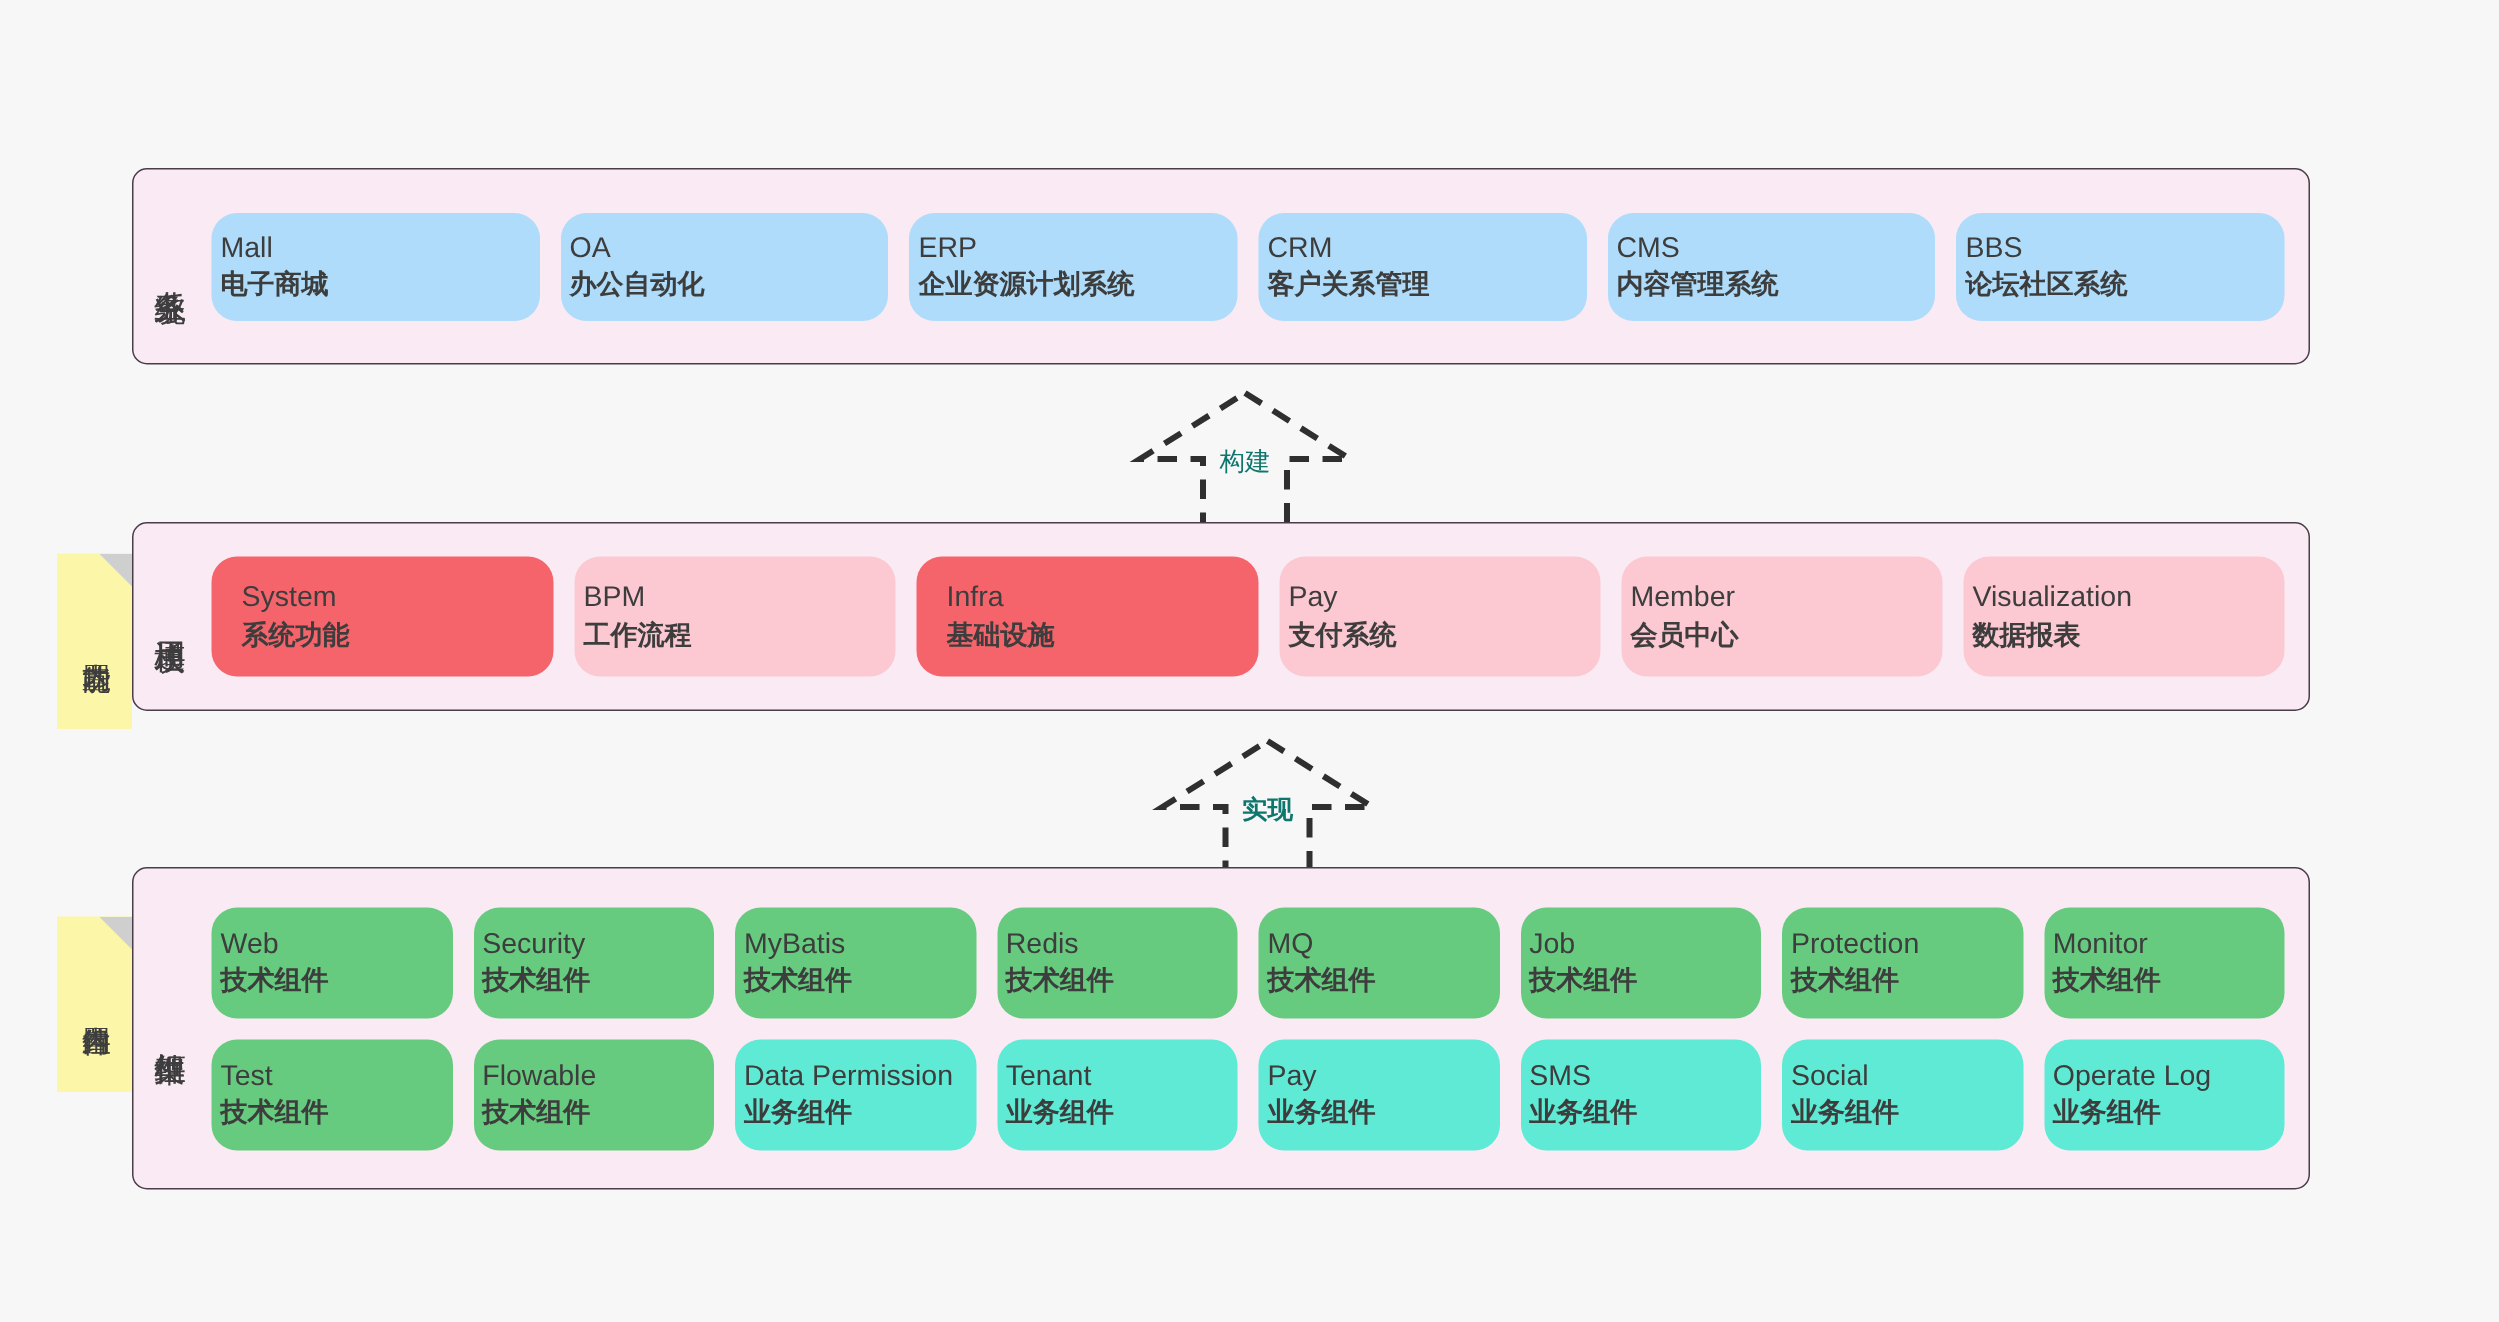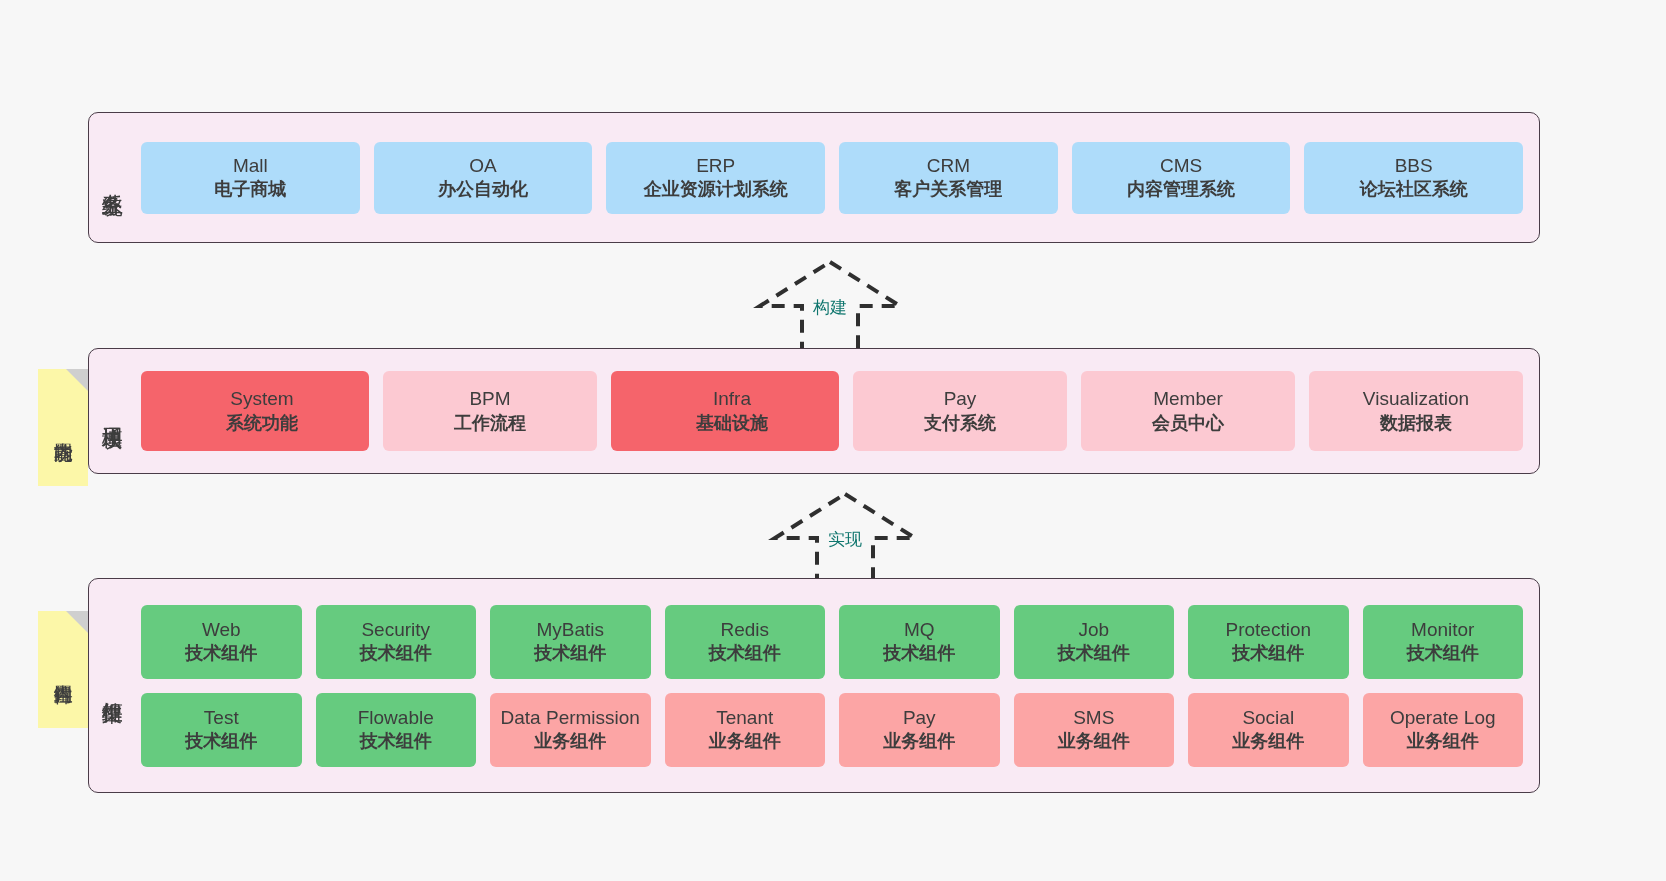--- a/index.html
+++ b/index.html
@@ -66,24 +66,24 @@
   .row {
     display: flex;
     width: 100%;
     gap: 14px;
     justify-content: space-between;
   }
 
   
   .card {
     flex: 1 1 0;
-    border-radius: 6px;
+    border-radius: 17px;
     display: flex;
     flex-direction: column;
-    align-items: center;
+    align-items: flex-start;
     justify-content: center;
     text-align: center;
     box-sizing: border-box;
     padding: 4px 6px;
   }
   .card .t1 {
     font-size: 19px;
     line-height: 1.28;
   }
   .card .t2 {
@@ -93,21 +93,21 @@
   }
 
   .h-biz  { height: 72px; }
   .h-mod  { height: 80px; }
   .h-comp { height: 74px; }
 
   .c-blue       { background: #aedcfa; }
   .c-red        { background: #f5646b; padding-left: 20px; }
   .c-pink       { background: #fcc9d2; }
   .c-green      { background: #66cb7f; }
-  .c-lightgreen { background: #fca5a5; }
+  .c-lightgreen { background: #5eead4; }
 
   
   .note {
     position: absolute;
     background: #fcf7a8;
     box-sizing: border-box;
     display: flex;
     align-items: center;
     justify-content: center;
     font-size: 19px;
@@ -221,21 +221,21 @@
         <div class="t1">Member</div>
         <div class="t2">会员中心</div>
       </div>
       <div class="card c-pink h-mod">
         <div class="t1">Visualization</div>
         <div class="t2">数据报表</div>
       </div>
     </div>
   </div>
 
-  <div class="arrow" style="left:770px; top:490px;">
+  <div class="arrow" style="left:770px; top:490px;font-weight:bold;">
     <svg width="150" height="96" viewBox="0 0 150 96" aria-hidden="true">
       <path d="M75 4 L145 48 L103 48 L103 92 L47 92 L47 48 L5 48 Z" fill="none" stroke="#2f2f2f" stroke-width="4" stroke-dasharray="13 9" stroke-linejoin="miter"></path>
     </svg>
     <span class="alabel">实现</span>
   </div>
 
   <div class="note" style="left:38px; top:611px; width:50px; height:117px;">
     <span class="fold"></span>
     <span>内置组件</span>
   </div>

